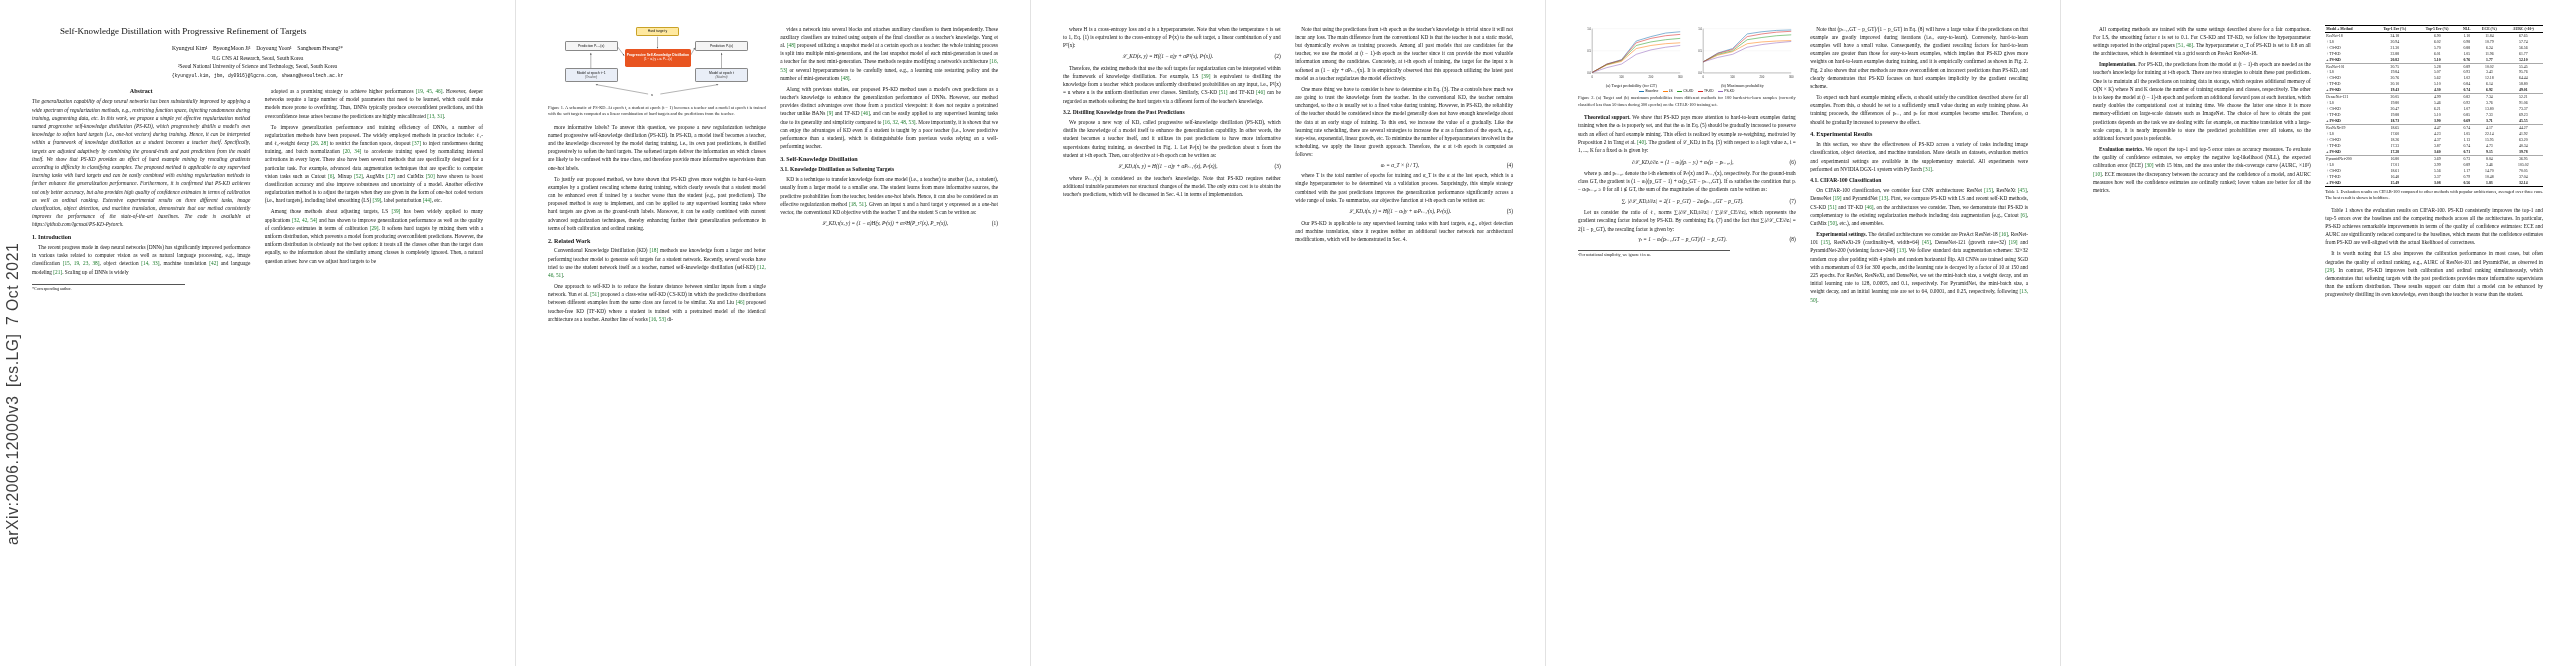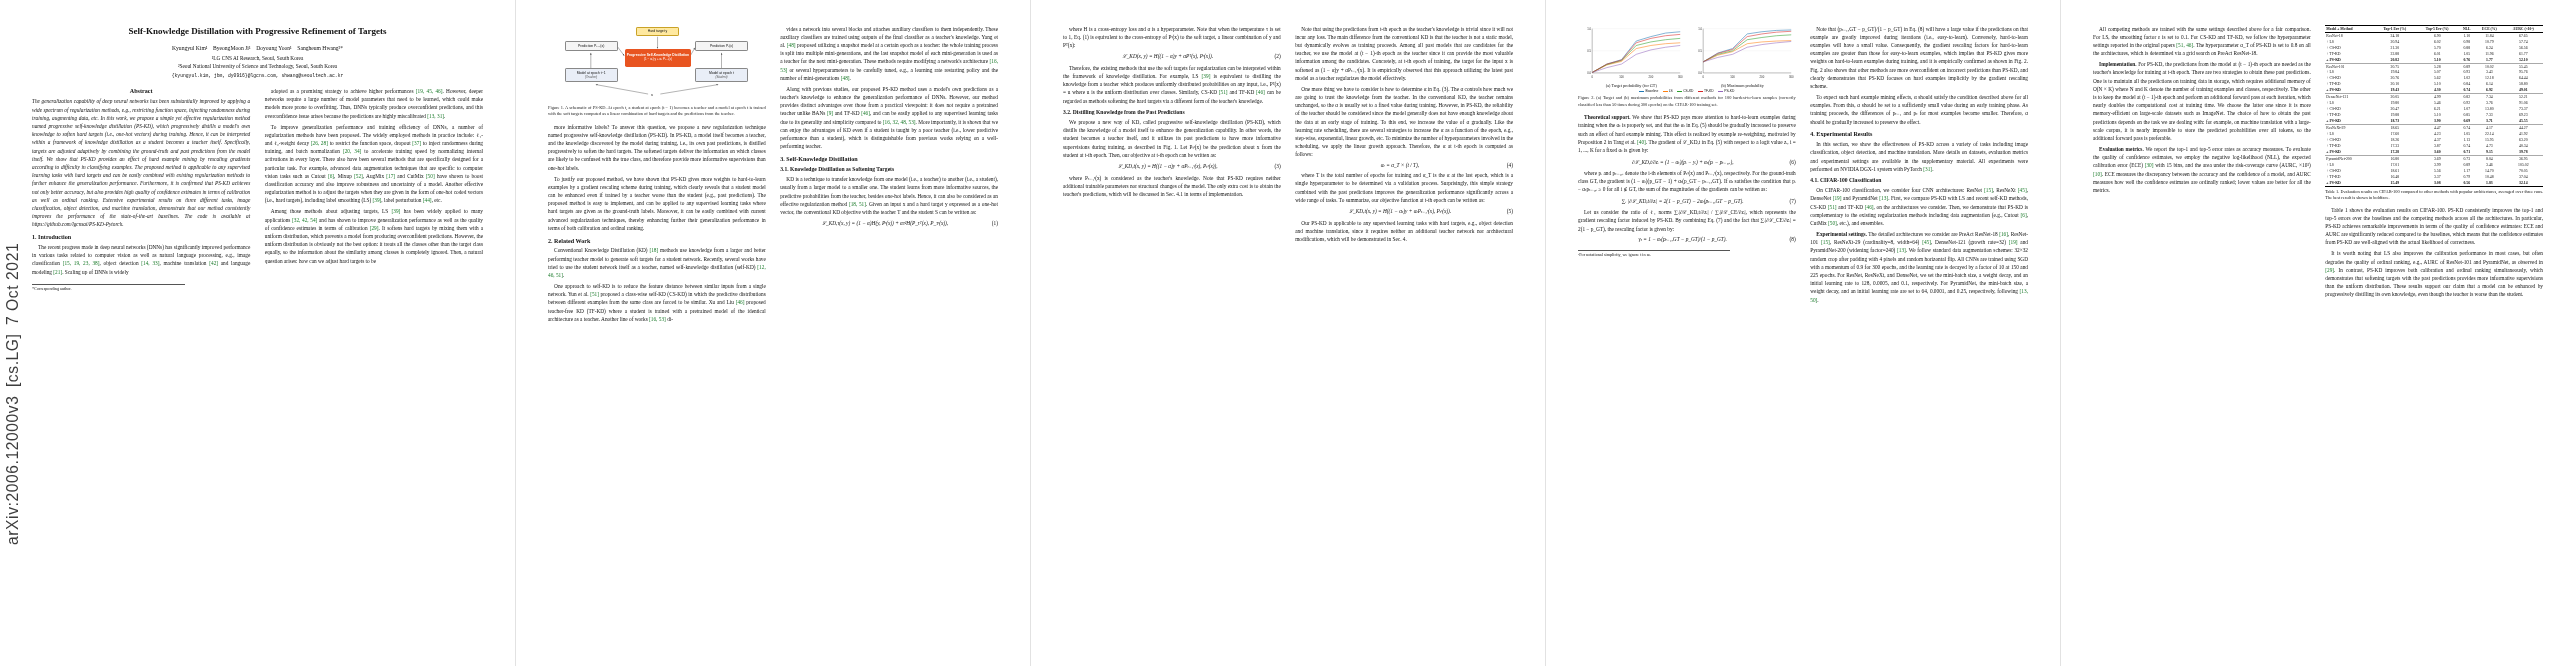--- a/index.html
+++ b/index.html
@@ -2,21 +2,21 @@
 <html style="font-size:9px"><head>
 <meta charset="utf-8">
 <style>
   html,body{margin:0;padding:0;background:#ffffff;}
   .strip{display:flex;width:2576px;height:667px;background:#fff;overflow:hidden;}
   .page{position:relative;flex:none;width:515px;height:667px;background:#fff;box-sizing:border-box;
         padding:24.5px 32px 20px;font-family:"Liberation Serif","DejaVu Serif",serif;color:#111;overflow:hidden;}
   .page + .page{border-left:0.6px solid #e2e2e2;}
   .watermark{position:absolute;left:4.4px;top:545px;transform:rotate(-90deg);transform-origin:left top;
         white-space:nowrap;font-family:"Liberation Sans","DejaVu Sans",sans-serif;font-size:15.6px;color:#3d3d3d;letter-spacing:0.6px;}
-  .title{text-align:center;font-size:9px;font-weight:bold;margin:1.1px 28px 7.8px;line-height:1.3;}
+  .title{font-size:9px;font-weight:normal;margin:1.1px 28px 7.8px;line-height:1.3;}
   .authors{text-align:center;font-size:5.6px;margin-bottom:3.9px;}
   .affil{text-align:center;font-size:5.3px;line-height:1.5;}
   .emails{text-align:center;font-size:4.7px;font-family:"Liberation Mono","DejaVu Sans Mono",monospace;margin:2.2px 0 9px;}
   .cols{display:flex;gap:14.5px;}
   .col{flex:1;min-width:0;text-align:justify;}
   .body-p{font-size:5.3px;line-height:1.55;margin:0 0 2.8px;text-indent:6.1px;}
   .abs-p{font-size:5.3px;line-height:1.55;margin:0 0 3.3px;font-style:italic;}
   .abs-head{font-size:6.1px;font-weight:bold;text-align:center;margin:1.1px 0 3.3px;}
   .sec-head{font-size:6.1px;font-weight:bold;text-align:left;margin:5.6px 0 2.8px;text-indent:0;}
   .subsec-head{font-size:5.6px;font-weight:bold;text-align:left;margin:4.4px 0 2.8px;text-indent:0;}

